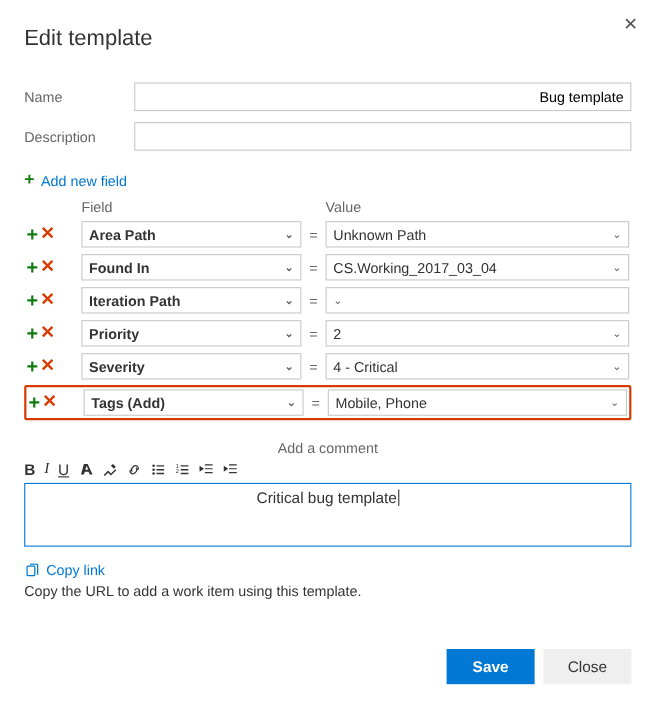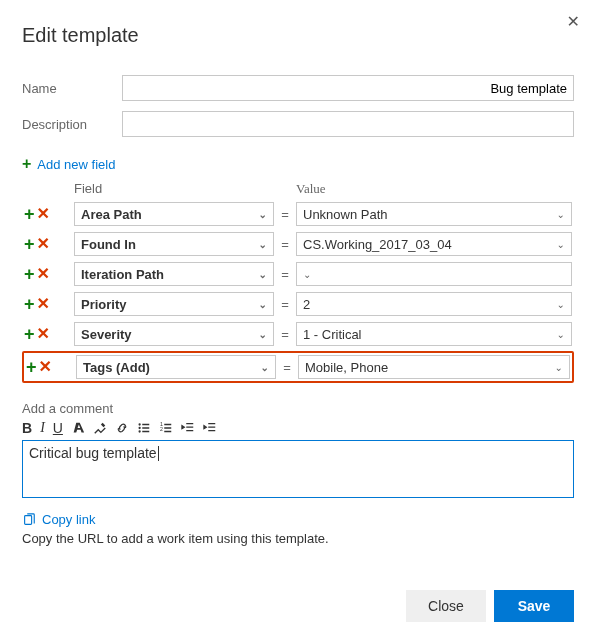--- a/index.html
+++ b/index.html
@@ -66,21 +66,21 @@
     }
     .grid-header {
       display: flex;
       color: #666;
       font-size: 13px;
       margin-bottom: 4px;
     }
     .grid-header .h-actions { width: 52px; }
     .grid-header .h-field { flex: 0 0 200px; }
     .grid-header .h-eq { width: 22px; }
-    .grid-header .h-value { flex: 1; font-family: Liberation Serif, serif; }
+    .grid-header .h-value { flex: 1; }
     .grid-row {
       display: flex;
       align-items: center;
       margin-bottom: 4px;
       padding: 1px 0;
     }
     .grid-row.highlight {
       border: 2px solid #d83b01;
       border-radius: 2px;
       padding: 2px 0;
@@ -119,20 +119,21 @@
     }
     .select-box .chev {
       font-size: 10px;
       color: #666;
     }
     .col-field { flex: 0 0 200px; font-weight: bold; }
     .col-eq { width: 22px; text-align: center; color: #666; }
     .col-value { flex: 1; padding-right: 2px; }
     .comment-section {
       margin-top: 18px;
+      text-align: center;
     }
     .comment-label {
       color: #666;
       font-size: 13px;
       margin-bottom: 4px;
     }
     .toolbar {
       display: flex;
       gap: 8px;
       align-items: center;
@@ -313,21 +314,21 @@
     </div>
     <div class="col-field">
       <div class="select-box">
         <span>Severity</span>
         <span class="chev">⌄</span>
       </div>
     </div>
     <div class="col-eq">=</div>
     <div class="col-value">
       <div class="select-box">
-        <span>1 - Critical</span>
+        <span>4 - Critical</span>
         <span class="chev">⌄</span>
       </div>
     </div>
   </div>
       <div class="grid-row highlight">
     <div class="row-actions">
       <span class="icon-add">+</span>
       <span class="icon-del">✕</span>
     </div>
     <div class="col-field">
@@ -403,15 +404,15 @@
     <svg width="14" height="14" viewBox="0 0 16 16">
         <rect x="3" y="3" width="8" height="10" rx="1" stroke="#0078d4" fill="none" stroke-width="1.3"></rect>
         <path d="M6 1h7a1 1 0 0 1 1 1v10" stroke="#0078d4" fill="none" stroke-width="1.3"></path>
       </svg>
   </span>
   <span>Copy link</span>
 </div>
 <div class="copy-desc">Copy the URL to add a work item using this template.</div>
 
 <div class="footer">
+  <button class="btn btn-primary">Save</button>
   <button class="btn btn-secondary">Close</button>
-  <button class="btn btn-primary">Save</button>
 </div>
 
 </body></html>

